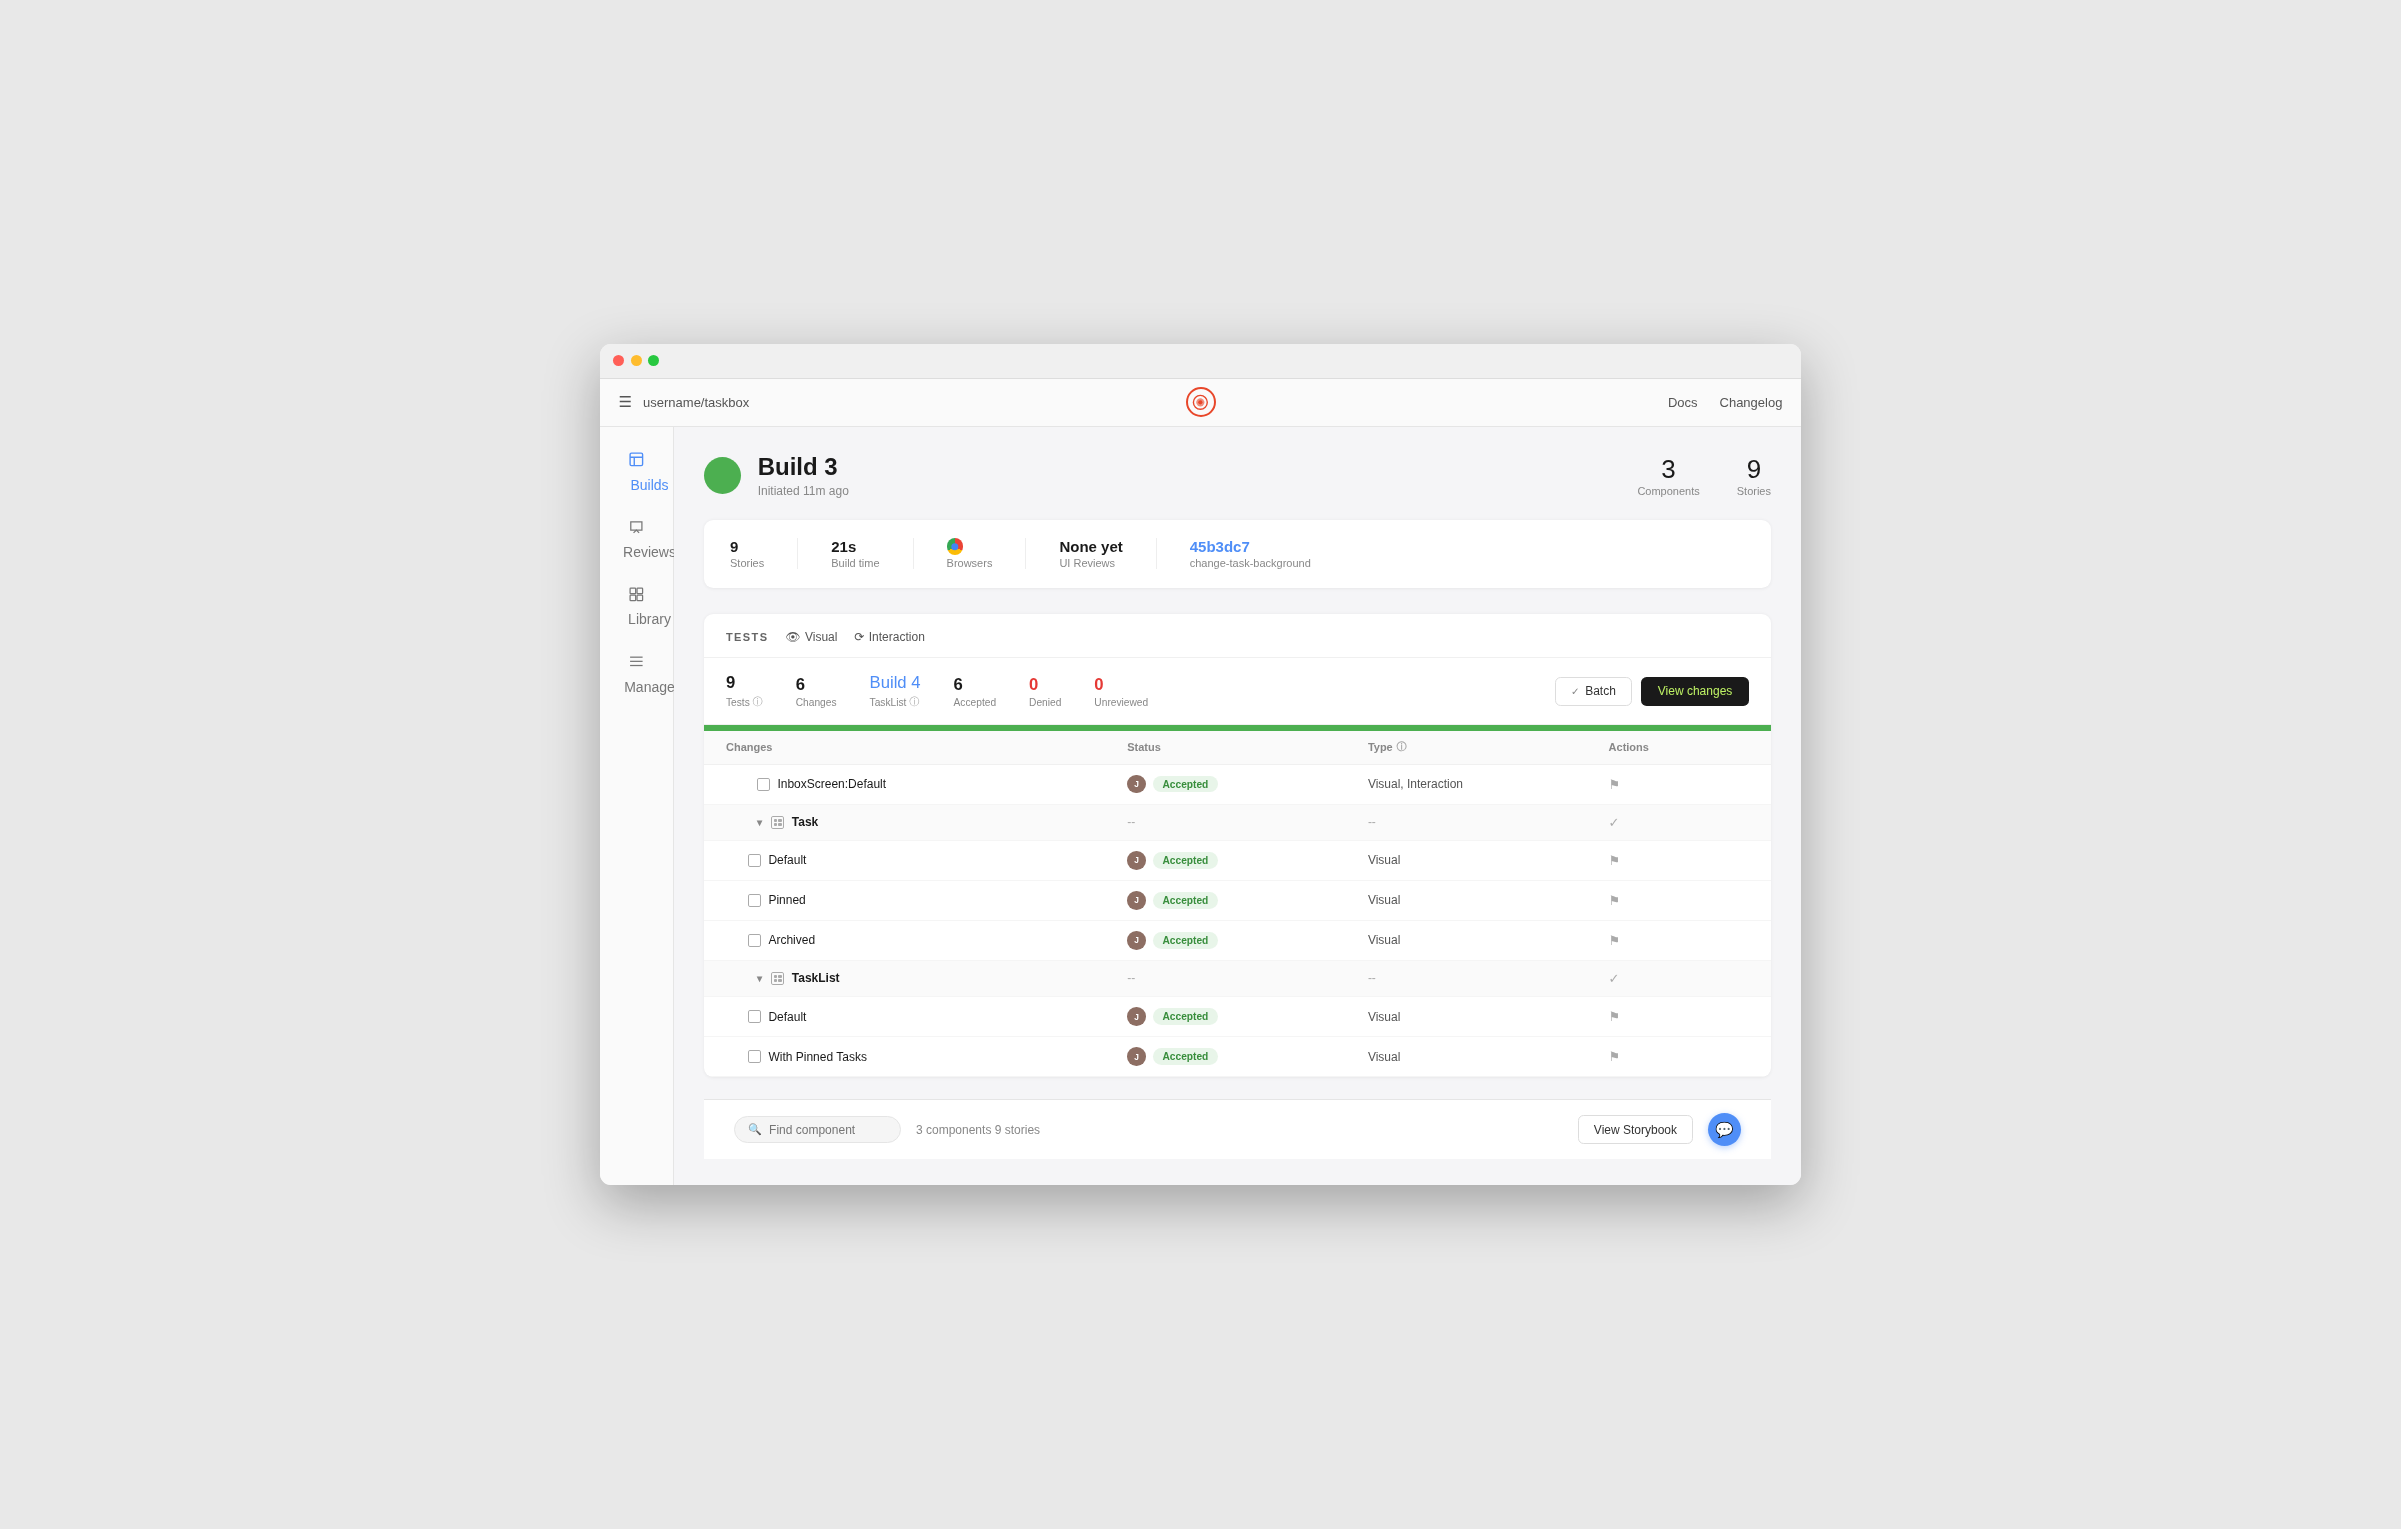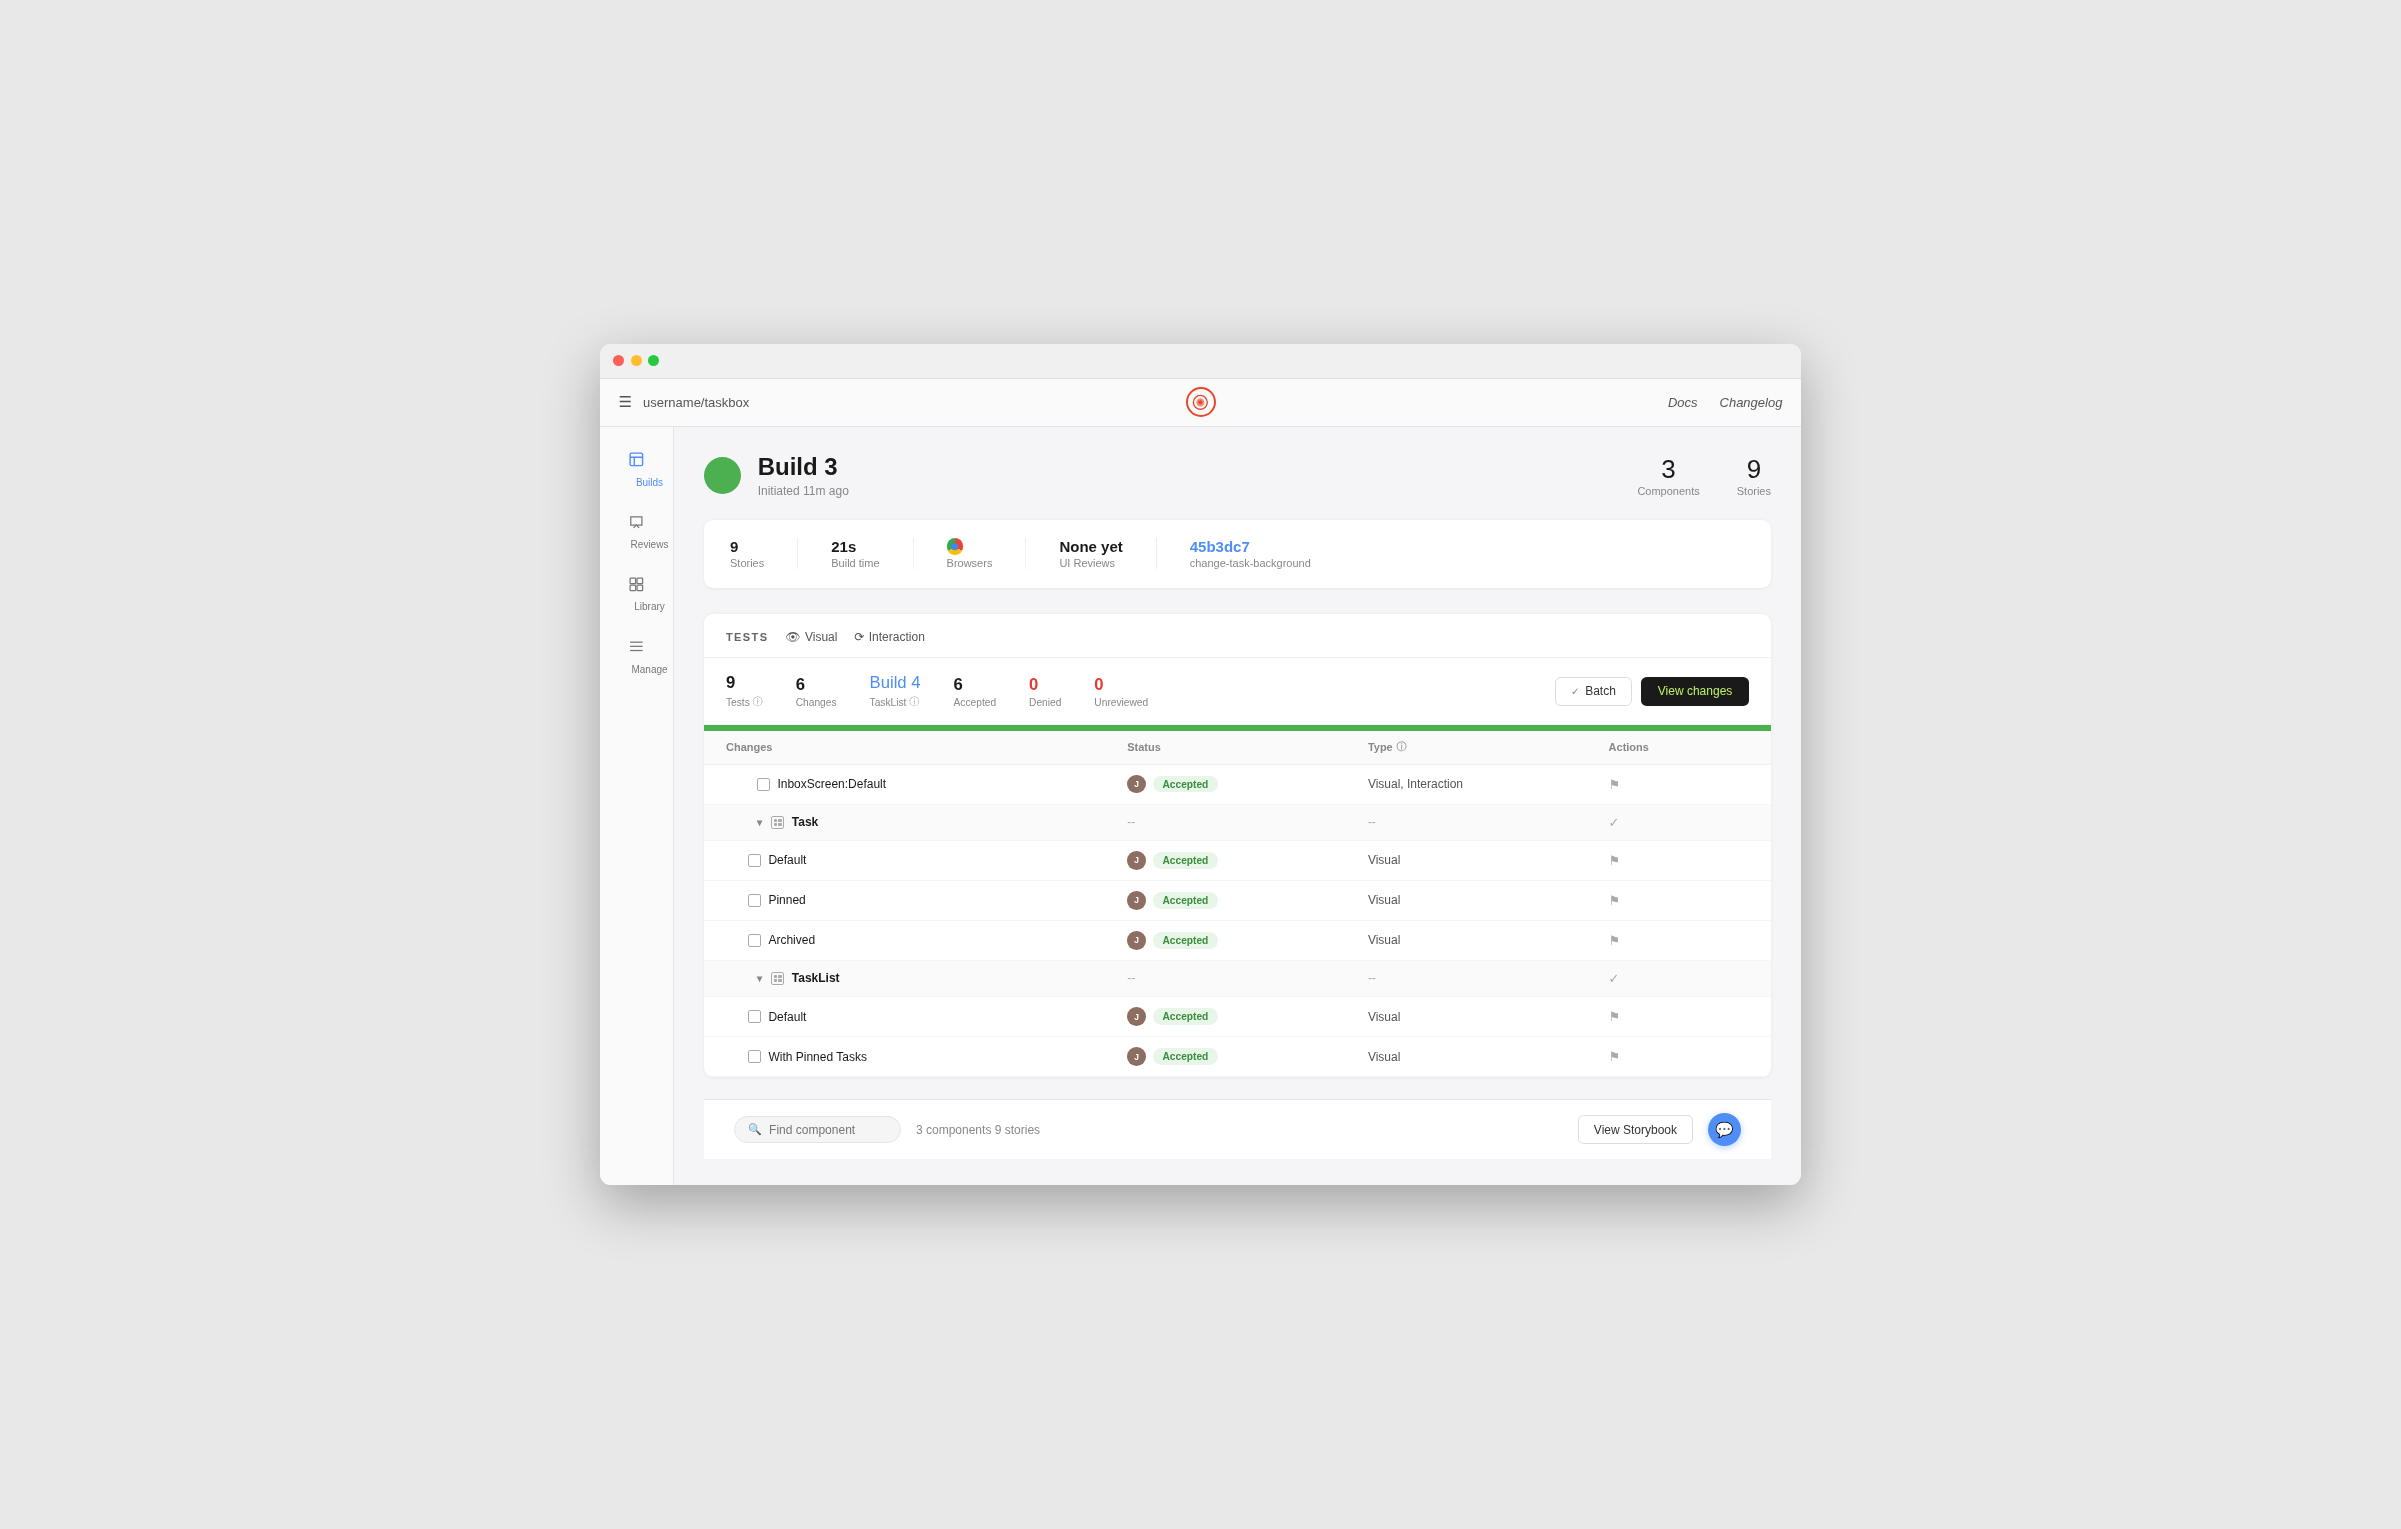--- a/index.html
+++ b/index.html
@@ -62,21 +62,20 @@
       border: 2.3px solid #e8472a;
       display: flex; align-items: center; justify-content: center;
       font-size: 13px; color: #e8472a;
     }
     .topnav-right {
       flex: 1;
       display: flex;
       align-items: center;
       justify-content: flex-end;
       gap: 22px;
-      font-style: italic;
     }
     .topnav-link { font-size: 13px; color: #555; cursor: pointer; }
     
     .main-layout {
       display: flex;
       height: calc(100% - 84px);
     }
     
     .sidebar {
       width: 74px;
@@ -94,21 +93,21 @@
       align-items: center;
       gap: 3.7px;
       padding: 9.3px 7.4px;
       border-radius: 7.4px;
       cursor: pointer;
       width: 63px;
     }
     .sidebar-item.active { color: #4f8ef7; }
     .sidebar-icon { font-size: 16.7px; color: #555; }
     .sidebar-item.active .sidebar-icon { color: #4f8ef7; }
-    .sidebar-label { font-size: 10px; color: #777; padding-left: 26px; }
+    .sidebar-label { font-size: 14px; color: #777; padding-left: 26px; }
     .sidebar-item.active .sidebar-label { color: #4f8ef7; }
     
     .content {
       flex: 1;
       padding: 26px 30px;
       overflow-y: auto;
       background: #f5f5f7;
     }
     
     .build-header {

